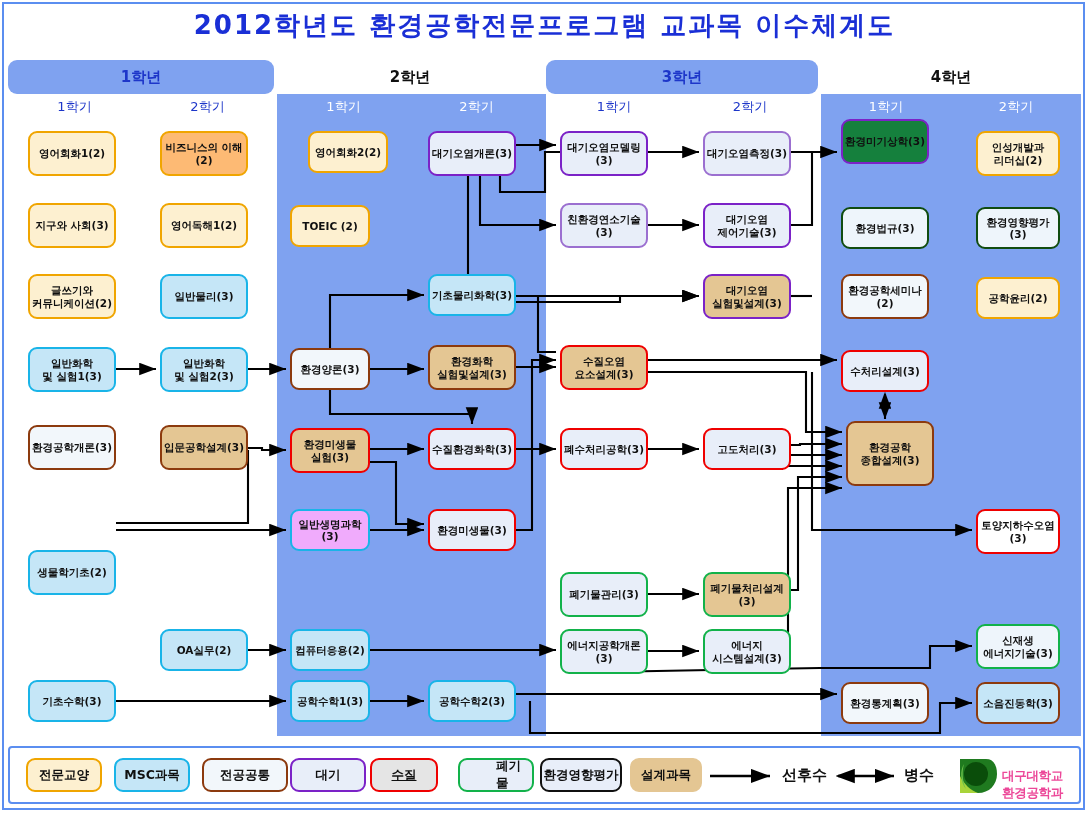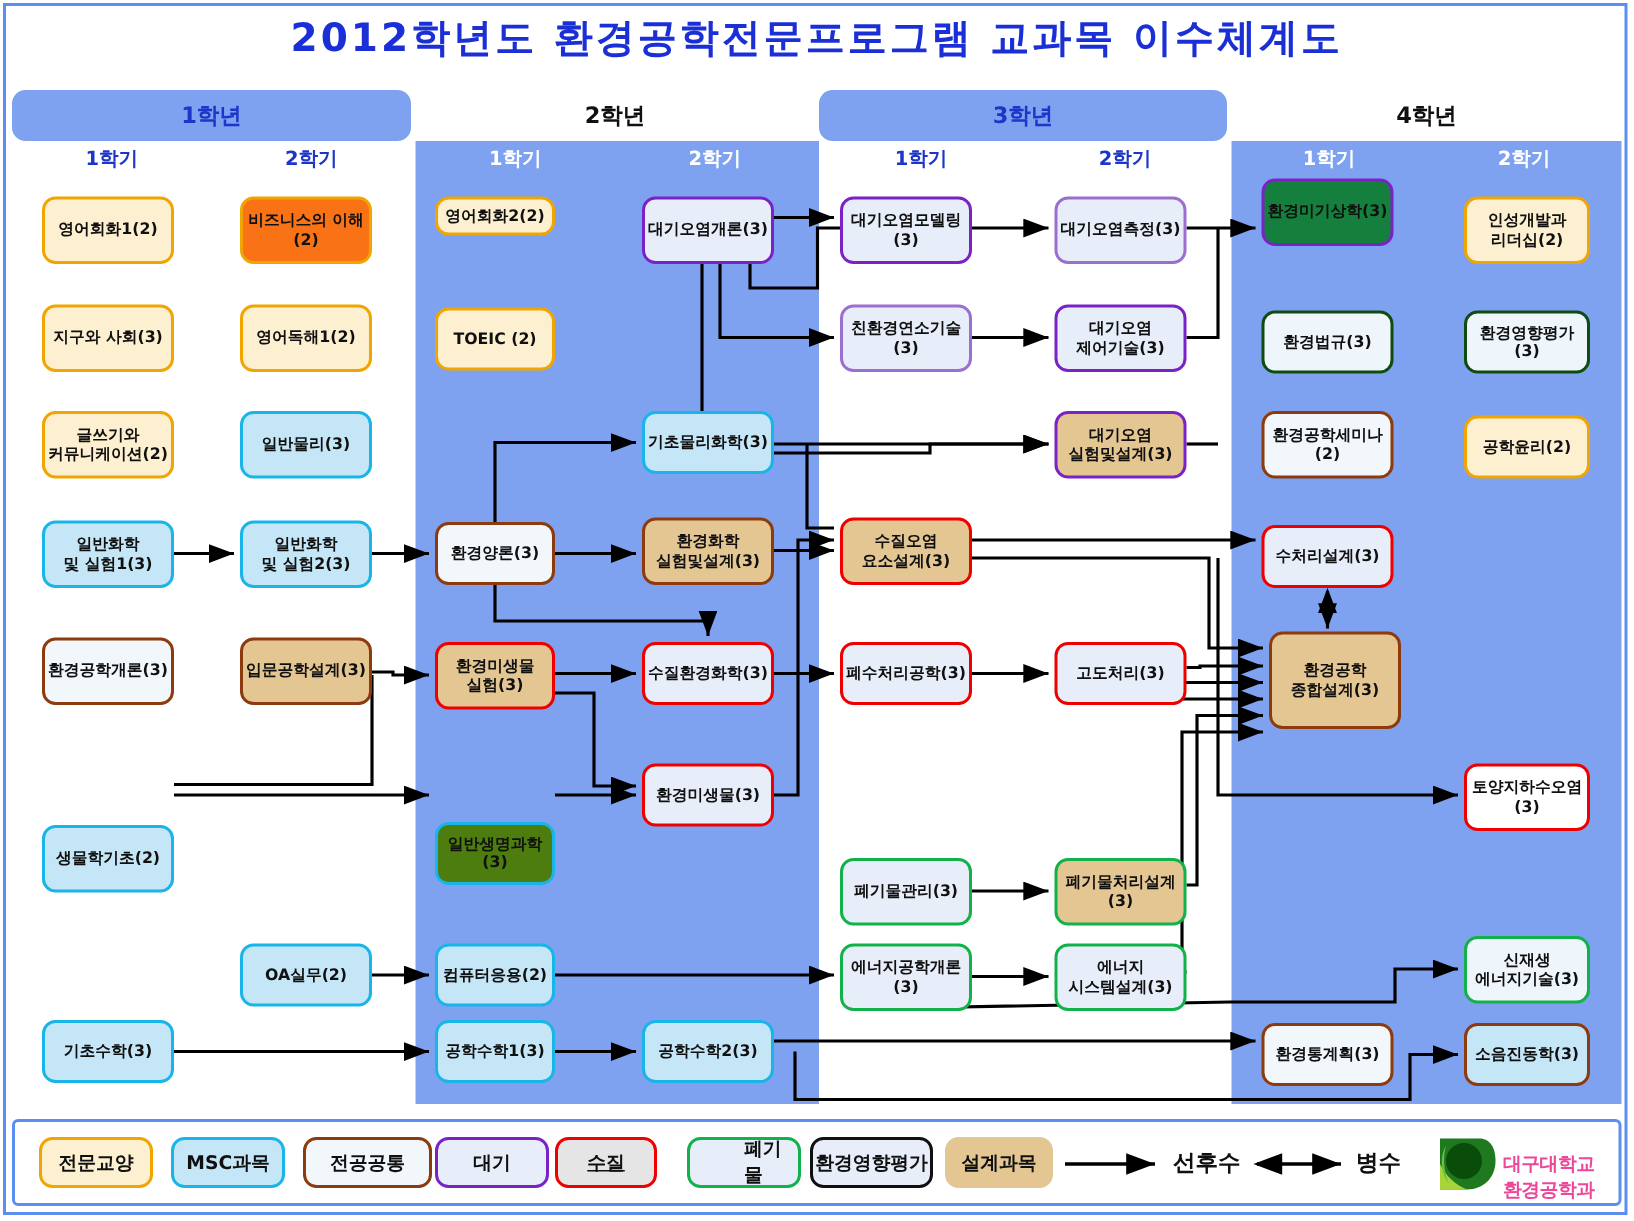--- a/index.html
+++ b/index.html
@@ -14,21 +14,21 @@
     font-size:26px;font-weight:bold;color:#1a2fd6;letter-spacing:2px;
     font-family:"DejaVu Sans","Liberation Sans",sans-serif;}
 
   
   .yearbar{position:absolute;height:34px;top:60px;border-radius:9px;
     display:flex;align-items:center;justify-content:center;
     font-size:15px;font-weight:bold;}
   .yearbar.blue{background:#7fa2f0;color:#1d36c9;}
   .yearbar.white{background:#ffffff;color:#101010;}
   .semlabel{position:absolute;top:0;height:26px;line-height:26px;text-align:center;
-    font-size:13px;font-weight:bold;color:#1d36c9;}
+    font-size:13px;font-weight:normal;color:#1d36c9;}
   .semlabel.onblue{color:#ffffff;}
 
   
   .colband{position:absolute;top:94px;bottom:78px;background:#7fa2f0;}
   .colband.white{background:#ffffff;}
 
   
   #diagram{position:absolute;left:0;top:0;width:1089px;height:814px;}
   svg.links{position:absolute;left:0;top:0;width:1089px;height:814px;pointer-events:none;}
 
@@ -171,47 +171,47 @@
 
         <path d="M604,674 L604,672 L820,668 L930,668 L930,646 L972,646" marker-end="url(#ar)"></path>
 
         <path d="M812,372 L812,530 L972,530" marker-end="url(#ar)"></path>
 
         <path d="M885,394 L885,419" marker-end="url(#ar)" marker-start="url(#arS)"></path>
       </g>
     </svg>
     <div id="nodes">
         <div class="node" style="left: 28px; top: 131px; width: 88px; height: 45px; border: 2.4px solid rgb(240, 165, 0); background: rgb(253, 240, 208);">영어회화1(2)</div>
-        <div class="node" style="left: 160px; top: 131px; width: 88px; height: 45px; border: 2.4px solid rgb(240, 165, 0); background: #f97316;">비즈니스의 이해
+        <div class="node" style="left: 160px; top: 131px; width: 88px; height: 45px; border: 2.4px solid rgb(240, 165, 0); background: #fdba74;">비즈니스의 이해
 (2)</div>
         <div class="node" style="left: 28px; top: 203px; width: 88px; height: 45px; border: 2.4px solid rgb(240, 165, 0); background: rgb(253, 240, 208);">지구와 사회(3)</div>
         <div class="node" style="left: 160px; top: 203px; width: 88px; height: 45px; border: 2.4px solid rgb(240, 165, 0); background: rgb(253, 240, 208);">영어독해1(2)</div>
         <div class="node" style="left: 28px; top: 274px; width: 88px; height: 45px; border: 2.4px solid rgb(240, 165, 0); background: rgb(253, 240, 208);">글쓰기와
 커뮤니케이션(2)</div>
         <div class="node" style="left: 160px; top: 274px; width: 88px; height: 45px; border: 2.4px solid rgb(25, 180, 232); background: rgb(197, 230, 247);">일반물리(3)</div>
         <div class="node" style="left: 28px; top: 347px; width: 88px; height: 45px; border: 2.4px solid rgb(25, 180, 232); background: rgb(197, 230, 247);">일반화학
 및 실험1(3)</div>
         <div class="node" style="left: 160px; top: 347px; width: 88px; height: 45px; border: 2.4px solid rgb(25, 180, 232); background: rgb(197, 230, 247);">일반화학
 및 실험2(3)</div>
         <div class="node" style="left: 28px; top: 425px; width: 88px; height: 45px; border: 2.4px solid rgb(140, 58, 14); background: rgb(242, 247, 251);">환경공학개론(3)</div>
         <div class="node" style="left: 160px; top: 425px; width: 88px; height: 45px; border: 2.4px solid rgb(140, 58, 14); background: rgb(228, 198, 147);">입문공학설계(3)</div>
         <div class="node" style="left: 28px; top: 508px; width: 88px; height: 45px; border: 2.4px solid rgb(25, 180, 232); background: rgb(197, 230, 247); margin-top: 42px;">생물학기초(2)</div>
         <div class="node" style="left: 160px; top: 629px; width: 88px; height: 42px; border: 2.4px solid rgb(25, 180, 232); background: rgb(197, 230, 247);">OA실무(2)</div>
         <div class="node" style="left: 28px; top: 680px; width: 88px; height: 42px; border: 2.4px solid rgb(25, 180, 232); background: rgb(197, 230, 247);">기초수학(3)</div>
-        <div class="node" style="left: 290px; top: 131px; width: 80px; height: 26px; border: 2.4px solid rgb(240, 165, 0); background: rgb(253, 240, 208); text-align: center;">영어회화2(2)</div>
+        <div class="node" style="left: 308px; top: 131px; width: 80px; height: 42px; border: 2.4px solid rgb(240, 165, 0); background: rgb(253, 240, 208); text-align: center;">영어회화2(2)</div>
         <div class="node" style="left: 428px; top: 131px; width: 88px; height: 45px; border: 2.4px solid rgb(123, 34, 199); background: rgb(232, 238, 249);">대기오염개론(3)</div>
         <div class="node" style="left: 290px; top: 205px; width: 80px; height: 42px; border: 2.4px solid rgb(240, 165, 0); background: rgb(253, 240, 208);">TOEIC (2)</div>
         <div class="node" style="left: 428px; top: 274px; width: 88px; height: 42px; border: 2.4px solid rgb(25, 180, 232); background: rgb(197, 230, 247);">기초물리화학(3)</div>
         <div class="node" style="left: 290px; top: 348px; width: 80px; height: 42px; border: 2.4px solid rgb(140, 58, 14); background: rgb(242, 247, 251);">환경양론(3)</div>
         <div class="node" style="left: 428px; top: 345px; width: 88px; height: 45px; border: 2.4px solid rgb(140, 58, 14); background: rgb(228, 198, 147);">환경화학
 실험및설계(3)</div>
         <div class="node" style="left: 290px; top: 428px; width: 80px; height: 45px; border: 2.4px solid rgb(239, 0, 0); background: rgb(228, 198, 147);">환경미생물
 실험(3)</div>
         <div class="node" style="left: 428px; top: 428px; width: 88px; height: 42px; border: 2.4px solid rgb(239, 0, 0); background: rgb(232, 238, 249);">수질환경화학(3)</div>
-        <div class="node" style="left: 290px; top: 509px; width: 80px; height: 42px; border: 2.4px solid rgb(25, 180, 232); background: #4d7c0f; margin-top: 39px;">일반생명과학(3)</div>
+        <div class="node" style="left: 290px; top: 509px; width: 80px; height: 42px; border: 2.4px solid rgb(25, 180, 232); background: #f0abfc;">일반생명과학(3)</div>
         <div class="node" style="left: 428px; top: 509px; width: 88px; height: 42px; border: 2.4px solid rgb(239, 0, 0); background: rgb(232, 238, 249);">환경미생물(3)</div>
         <div class="node" style="left: 290px; top: 629px; width: 80px; height: 42px; border: 2.4px solid rgb(25, 180, 232); background: rgb(197, 230, 247);">컴퓨터응용(2)</div>
         <div class="node" style="left: 290px; top: 680px; width: 80px; height: 42px; border: 2.4px solid rgb(25, 180, 232); background: rgb(197, 230, 247);">공학수학1(3)</div>
         <div class="node" style="left: 428px; top: 680px; width: 88px; height: 42px; border: 2.4px solid rgb(25, 180, 232); background: rgb(197, 230, 247);">공학수학2(3)</div>
         <div class="node" style="left: 560px; top: 131px; width: 88px; height: 45px; border: 2.4px solid rgb(123, 34, 199); background: rgb(232, 238, 249);">대기오염모델링
 (3)</div>
         <div class="node" style="left: 703px; top: 131px; width: 88px; height: 45px; border: 2.4px solid rgb(155, 111, 208); background: rgb(232, 238, 249);">대기오염측정(3)</div>
         <div class="node" style="left: 560px; top: 203px; width: 88px; height: 45px; border: 2.4px solid rgb(155, 111, 208); background: rgb(232, 238, 249);">친환경연소기술
 (3)</div>
         <div class="node" style="left: 703px; top: 203px; width: 88px; height: 45px; border: 2.4px solid rgb(123, 34, 199); background: rgb(232, 238, 249);">대기오염

